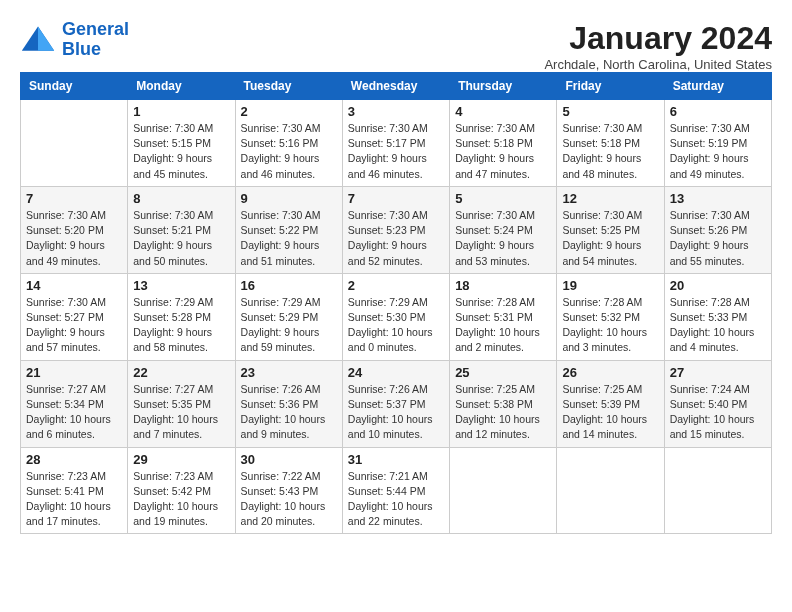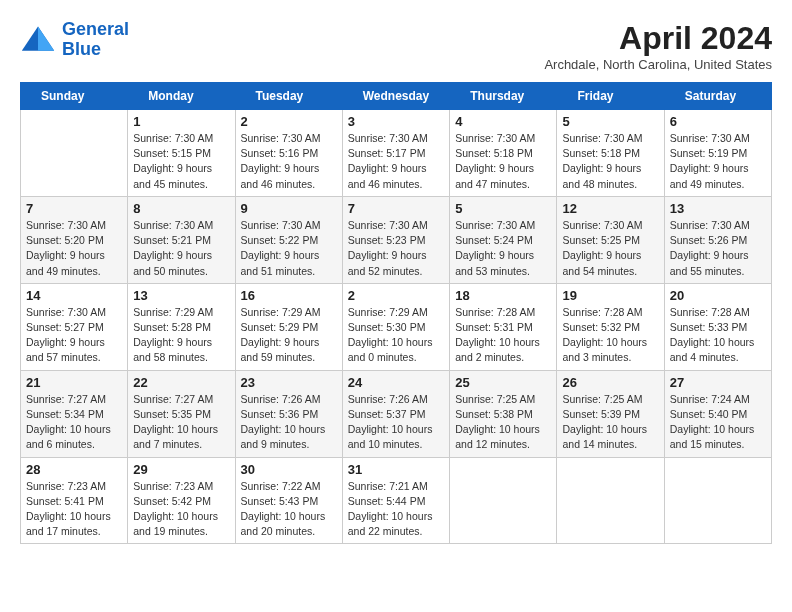--- a/index.html
+++ b/index.html
@@ -7,21 +7,20 @@
       font-family: Arial, sans-serif;
       background: #fff;
       width: 792px;
       min-height: 612px;
       padding: 20px;
     }
     .header-area {
       display: flex;
       justify-content: space-between;
       align-items: flex-start;
-      margin-bottom: 10px;
     }
     .logo {
       display: flex;
       align-items: center;
       gap: 6px;
     }
     .logo-text {
       font-size: 18px;
       font-weight: bold;
       line-height: 1.1;
@@ -45,21 +44,21 @@
       color: #444;
     }
     .calendar {
       width: 100%;
       border-collapse: collapse;
       font-size: 11px;
     }
     .calendar th {
       background: #1565c0;
       color: #fff;
-      padding: 6px 20px;
+      padding: 6px 8px;
       text-align: left;
       font-size: 12px;
       font-weight: bold;
       border: 1px solid #1565c0;
     }
     .calendar td {
       border: 1px solid #ccc;
       vertical-align: top;
       padding: 4px 5px;
       width: calc(100% / 7);
@@ -93,21 +92,21 @@
     <svg class="logo-icon" viewBox="0 0 40 40">
       <polygon points="20,5 38,32 2,32" fill="#1565c0"></polygon>
       <polygon points="20,5 38,32 20,32" fill="#42a5f5"></polygon>
     </svg>
     <div class="logo-text">
       <div><span class="blue">General</span></div>
       <div><span class="blue">Blue</span></div>
     </div>
   </div>
   <div class="title-block">
-    <h1>April 2024</h1>
+    <h1>January 2024</h1>
     <h2>Archdale, North Carolina, United States</h2>
   </div>
 </div>
 
 <table class="calendar">
   <thead>
     <tr>
     <th>Sunday</th>
         <th>Monday</th>
         <th>Tuesday</th>

